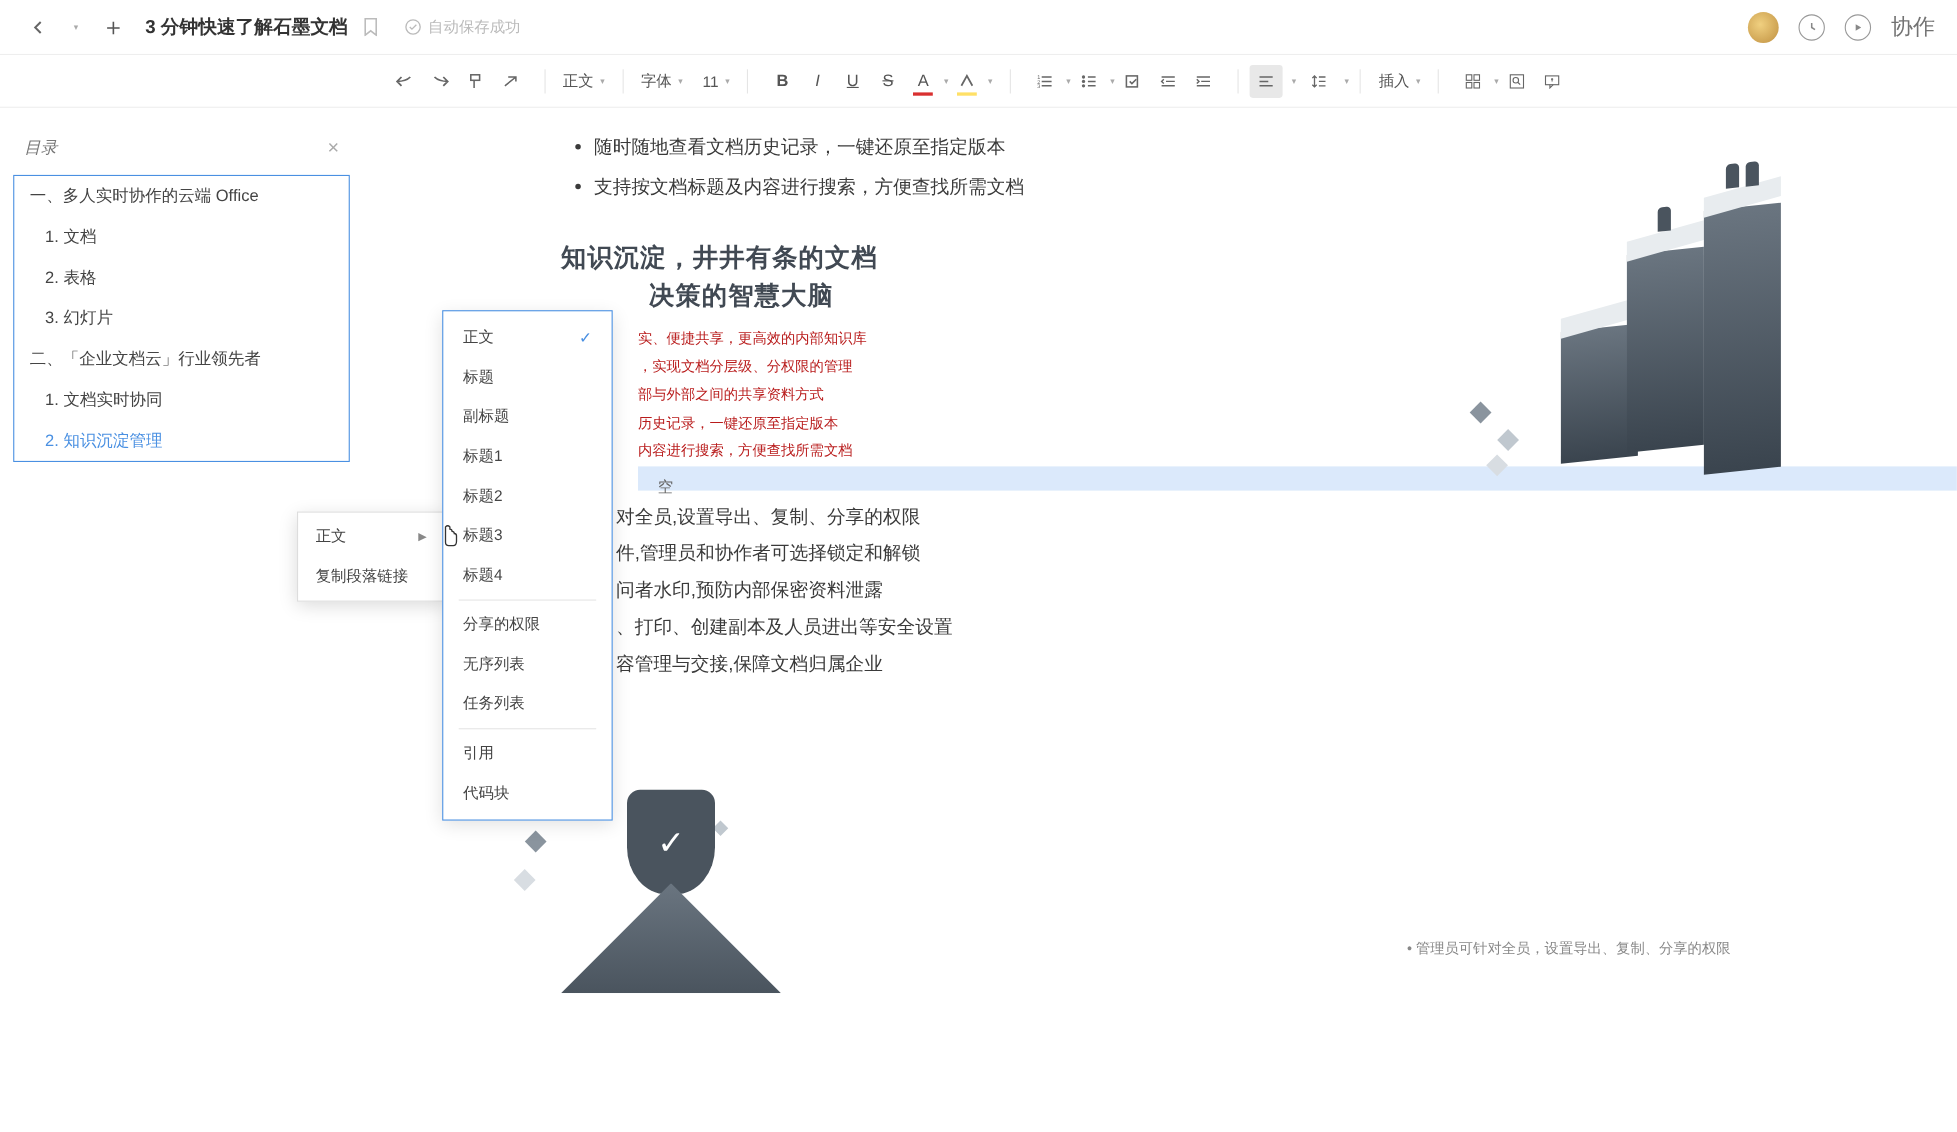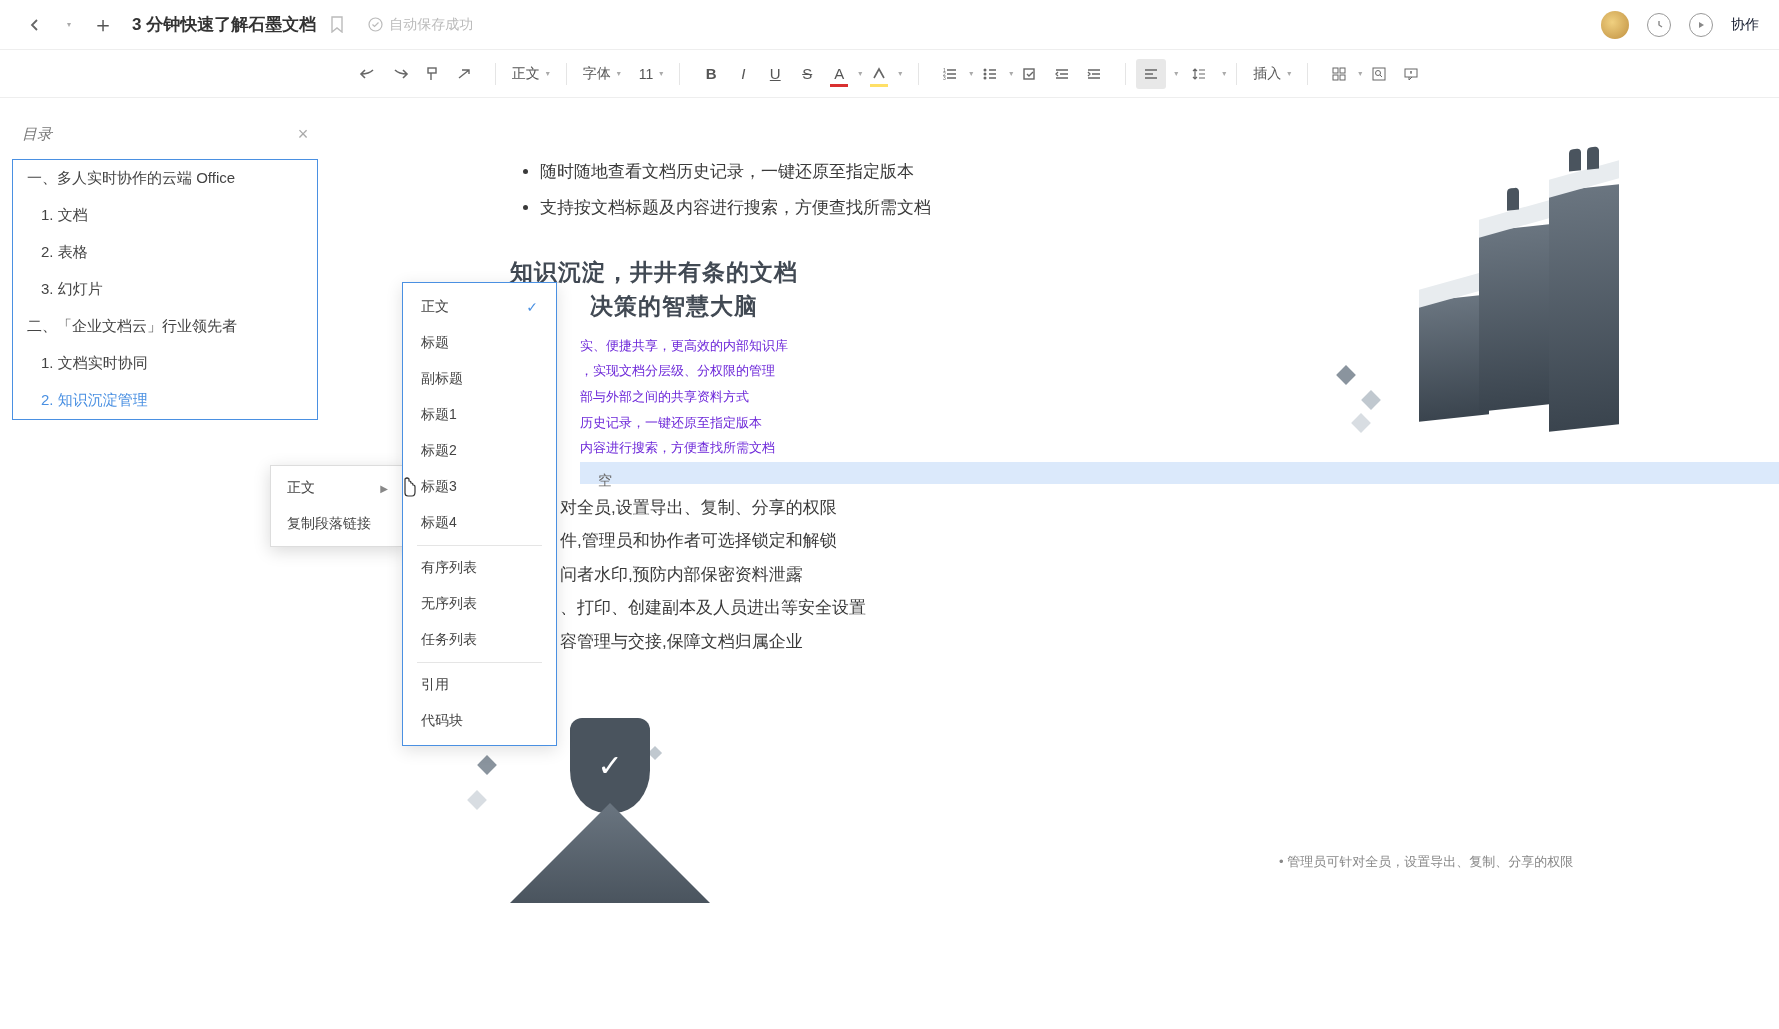--- a/index.html
+++ b/index.html
@@ -10,21 +10,21 @@
 .back-btn { width: 30px; height: 30px; display: flex; align-items: center; justify-content: center; cursor: pointer; color: #666; }
 .back-dropdown { width: 10px; height: 30px; display: flex; align-items: center; justify-content: center; cursor: pointer; color: #aaa; font-size: 8px; }
 .add-btn { width: 30px; height: 30px; display: flex; align-items: center; justify-content: center; cursor: pointer; font-size: 22px; color: #555; }
 .doc-title { font-size: 17px; font-weight: 700; color: #333; }
 .bookmark-icon { color: #bbb; font-size: 16px; cursor: pointer; }
 .autosave { display: flex; align-items: center; gap: 6px; color: #bbb; font-size: 14px; margin-left: 10px; }
 .autosave-check { color: #bbb; font-size: 14px; }
 .header-right { margin-left: auto; display: flex; align-items: center; gap: 18px; }
 .avatar { width: 28px; height: 28px; border-radius: 50%; background: radial-gradient(circle at 40% 40%, #f0d080, #c09040); cursor: pointer; }
 .header-icon { width: 24px; height: 24px; border: 1.5px solid #999; border-radius: 50%; display: flex; align-items: center; justify-content: center; cursor: pointer; color: #888; font-size: 12px; }
-.collab-btn { color: #0f172a; font-size: 14px; cursor: pointer; }
+.collab-btn { color: #737373; font-size: 20px; cursor: pointer; }
 
 
 .toolbar { height: 48px; display: flex; align-items: center; justify-content: center; gap: 6px; border-bottom: 1px solid #eee; padding: 0 20px; }
 .tb-group { display: flex; align-items: center; gap: 2px; padding: 0 6px; }
 .tb-sep { width: 1px; height: 22px; background: #e5e5e5; margin: 0 4px; }
 .tb-btn { min-width: 30px; height: 30px; display: flex; align-items: center; justify-content: center; cursor: pointer; color: #555; border-radius: 3px; font-size: 15px; padding: 0 4px; }
 .tb-btn.active { background: #e8e8e8; }
 .tb-select { display: flex; align-items: center; gap: 4px; cursor: pointer; color: #555; padding: 0 6px; height: 30px; font-size: 14px; }
 .tb-caret { font-size: 8px; color: #aaa; margin-left: 2px; }
 .font-color-btn { position: relative; }
@@ -39,26 +39,26 @@
 .sidebar { width: 330px; padding: 18px 12px; flex-shrink: 0; position: relative; }
 .toc-header { display: flex; align-items: center; justify-content: space-between; padding: 8px 10px 14px; color: #777; font-size: 15px; font-style: italic; }
 .toc-close { cursor: pointer; font-size: 18px; color: #aaa; }
 .toc-box { border: 1.5px solid #4a90e2; padding: 0 0; background: #fff; }
 .toc-item { padding: 9px 14px; font-size: 15px; color: #444; cursor: pointer; }
 .toc-item.level2 { padding-left: 28px; }
 .toc-item.active { color: #4a90e2; }
 
 
 .content { flex: 1; position: relative; overflow: hidden; padding: 20px 50px; }
-.doc-body { font-size: 17px; line-height: 1.9; color: #3a3a3a; margin-top: 38px; }
+.doc-body { font-size: 17px; line-height: 1.9; color: #3a3a3a; }
 .bullet-list { list-style: disc; padding-left: 160px; margin-bottom: 20px; }
 .bullet-list li { margin-bottom: 4px; }
 
 .section-heading { font-size: 23px; font-weight: 600; color: #414953; margin: 30px 0 10px 130px; letter-spacing: 1px; line-height: 1.5; }
-.sub-bullet-area { padding-left: 200px; font-size: 13px; color: #6d28d9; line-height: 1.9; }
+.sub-bullet-area { padding-left: 200px; font-size: 13px; color: #b91c1c; line-height: 1.9; }
 .sub-bullet-area div { margin-bottom: 1px; }
 
 .illus { position: absolute; right: 60px; top: 70px; width: 320px; height: 320px; }
 .tower { position: absolute; background: linear-gradient(180deg, #6a7580, #3a444e); }
 .tower1 { width: 70px; height: 180px; top: 60px; left: 80px; transform: skewY(-6deg); }
 .tower2 { width: 70px; height: 240px; top: 20px; left: 150px; transform: skewY(-6deg); }
 .tower3 { width: 70px; height: 120px; top: 130px; left: 20px; transform: skewY(-6deg); }
 .tower-top { position: absolute; width: 100%; height: 18px; top: -18px; background: #e8ecef; transform: skewY(-10deg); }
 .person { position: absolute; width: 12px; height: 22px; background: #4a545e; border-radius: 4px 4px 0 0; }
 
@@ -393,21 +393,21 @@
       <span>标题2</span>
     </div>
   <div class="sub-item">
       <span>标题3</span>
     </div>
   <div class="sub-item">
       <span>标题4</span>
     </div>
   <div class="sub-divider"></div>
   <div class="sub-item">
-      <span>有序列表</span>
+      <span>分享的权限</span>
     </div>
   <div class="sub-item">
       <span>无序列表</span>
     </div>
   <div class="sub-item">
       <span>任务列表</span>
     </div>
   <div class="sub-divider"></div>
   <div class="sub-item">
       <span>引用</span>

